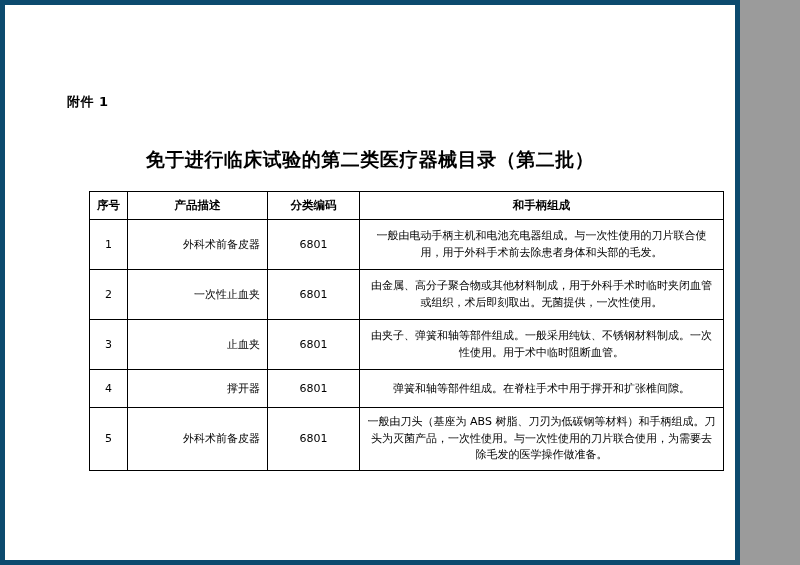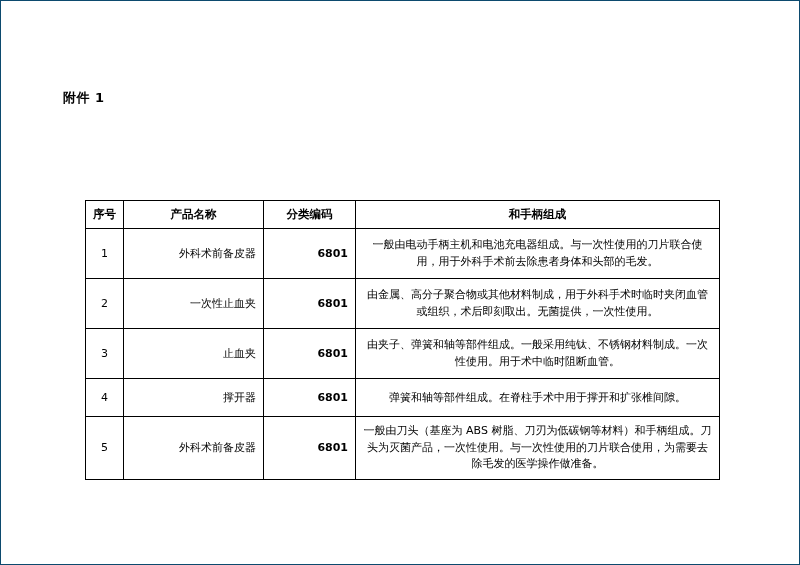--- a/index.html
+++ b/index.html
@@ -5,24 +5,24 @@
   html, body {
     margin: 0;
     padding: 0;
     background: #9b9b9b;
   }
   body {
     font-family: "DejaVu Sans", "Liberation Sans", sans-serif;
   }
   .page {
     position: relative;
-    width: 800px;
+    width: 740px;
     height: 565px;
     background: #ffffff;
-    border: 1px solid #0c4a6e;
+    border: 5px solid #0c4a6e;
     box-sizing: border-box;
     overflow: hidden;
   }
   .attach-label {
     position: absolute;
     left: 62px;
     top: 88px;
     font-size: 13px;
     color: #000;
     font-weight: bold;
@@ -35,21 +35,21 @@
     top: 142px;
     text-align: center;
     font-size: 19px;
     font-weight: bold;
     color: #000;
     letter-spacing: 0.5px;
   }
   table.catalog {
     position: absolute;
     left: 84px;
-    top: 199px;
+    top: 186px;
     width: 634px;
     border-collapse: collapse;
     table-layout: fixed;
   }
   table.catalog th,
   table.catalog td {
     border: 1px solid #000;
     vertical-align: middle;
     padding: 6px 7px;
     font-size: 11px;
@@ -62,45 +62,46 @@
     font-size: 11.5px;
     padding: 5px 4px;
   }
   .col-no    { width: 38px; }
   .col-name  { width: 140px; }
   .col-code  { width: 92px; }
   .col-desc  { width: 364px; }
 
   td.c-no   { text-align: center; }
   td.c-name { text-align: right; font-size: 11.5px; }
-  td.c-code { text-align: right; font-weight: bold; }
+  td.c-code { text-align: center; }
   td.c-desc { text-align: center; }
 
   .r-tall   { height: 50px; }
   .r-short  { height: 38px; }
 </style>
 </head>
 <body>
 
 <div class="page">
 
   <div class="attach-label">附件 1</div>
 
+  <div class="doc-title">免于进行临床试验的第二类医疗器械目录（第二批）</div>
 
   <table class="catalog">
     <colgroup>
       <col class="col-no">
       <col class="col-name">
       <col class="col-code">
       <col class="col-desc">
     </colgroup>
     <thead>
       <tr>
         <th>序号</th>
-        <th>产品名称</th>
+        <th>产品描述</th>
         <th>分类编码</th>
         <th>和手柄组成</th>
       </tr>
     </thead>
     <tbody>
       <tr class="r-tall">
         <td class="c-no">1</td>
         <td class="c-name">外科术前备皮器</td>
         <td class="c-code">6801</td>
         <td class="c-desc">一般由电动手柄主机和电池充电器组成。与一次性使用的刀片联合使用，用于外科手术前去除患者身体和头部的毛发。</td>

